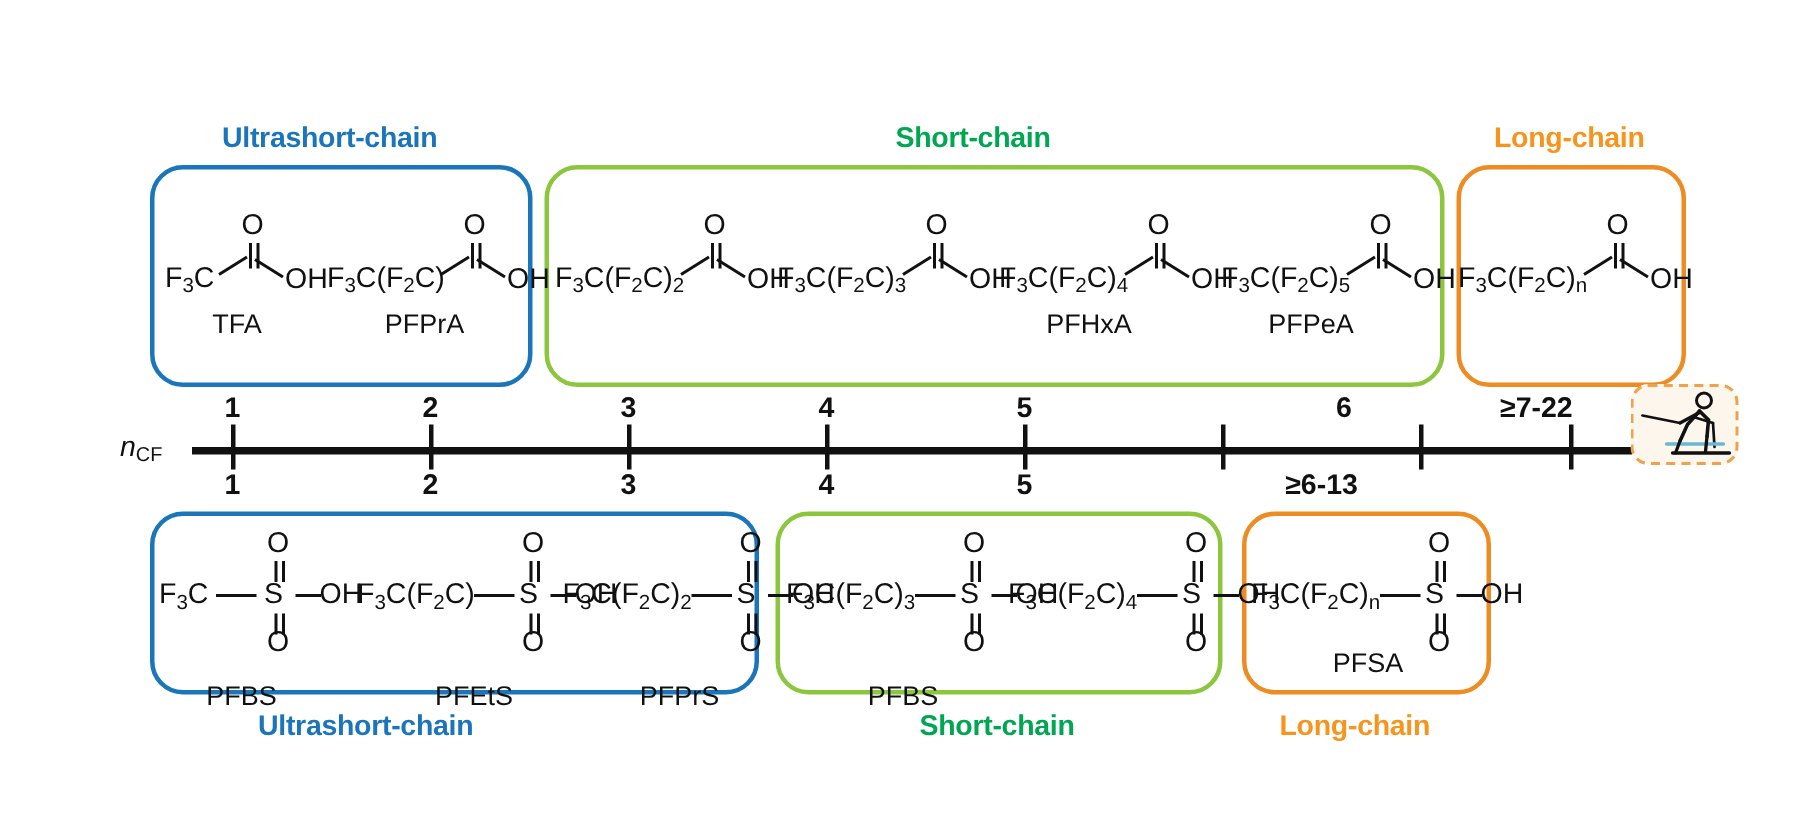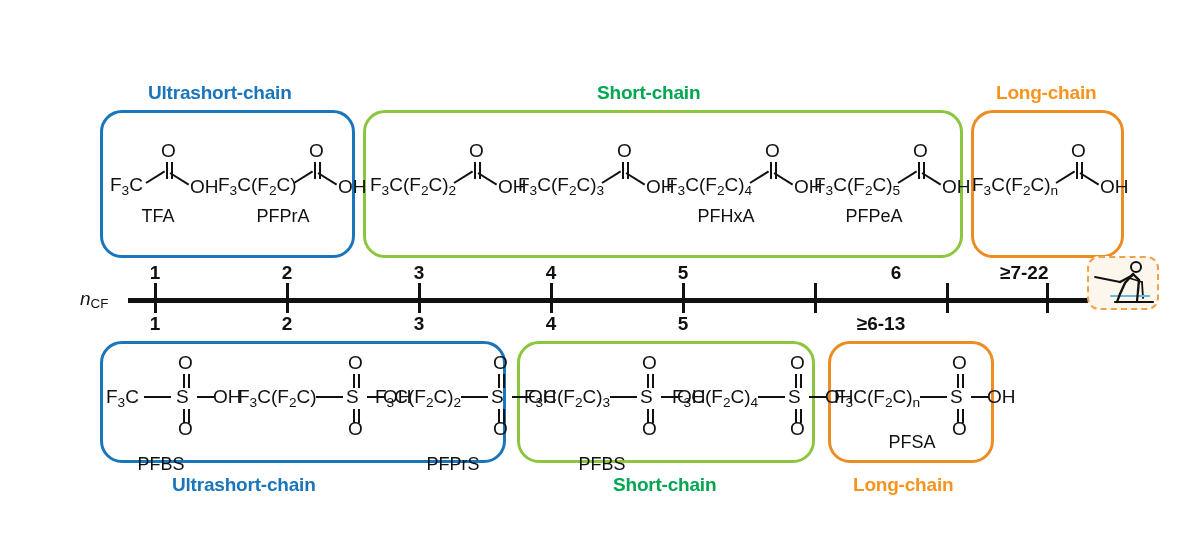--- a/index.html
+++ b/index.html
@@ -233,20 +233,21 @@
       <span class="bond" style="left:120px;top:22px;width:2px;height:14px;"></span>
       <span class="sa-row" style="left:0px;top:34px;"><span>F</span><sub>3</sub><span>C(F</span><sub>2</sub><span>C)</span></span>
       <span class="bond" style="left:78px;top:44px;width:27px;height:2px;"></span>
       <span class="sa-row" style="left:108px;top:34px;">S</span>
       <span class="bond" style="left:129px;top:44px;width:17px;height:2px;"></span>
       <span class="sa-row" style="left:145px;top:34px;">OH</span>
       <span class="bond" style="left:115px;top:57px;width:2px;height:14px;"></span>
       <span class="bond" style="left:120px;top:57px;width:2px;height:14px;"></span>
       <span class="sa-o-bot" style="left:110px;top:66px;">O</span>
     </div>
+    <div class="name" style="margin-top:24px;margin-left:-4px;">PFEtS</div>
   </div>
 
   <div class="mol" style="left:375px;top:352px;width:170px;">
     <div class="formula" style="height:78px;">
       <span class="sa-o-top" style="left:118px;top:0px;">O</span>
       <span class="bond" style="left:123px;top:22px;width:2px;height:14px;"></span>
       <span class="bond" style="left:128px;top:22px;width:2px;height:14px;"></span>
       <span class="sa-row" style="left:0px;top:34px;"><span>F</span><sub>3</sub><span>C(F</span><sub>2</sub><span>C)</span><sub>2</sub></span>
       <span class="bond" style="left:86px;top:44px;width:27px;height:2px;"></span>
       <span class="sa-row" style="left:116px;top:34px;">S</span>

